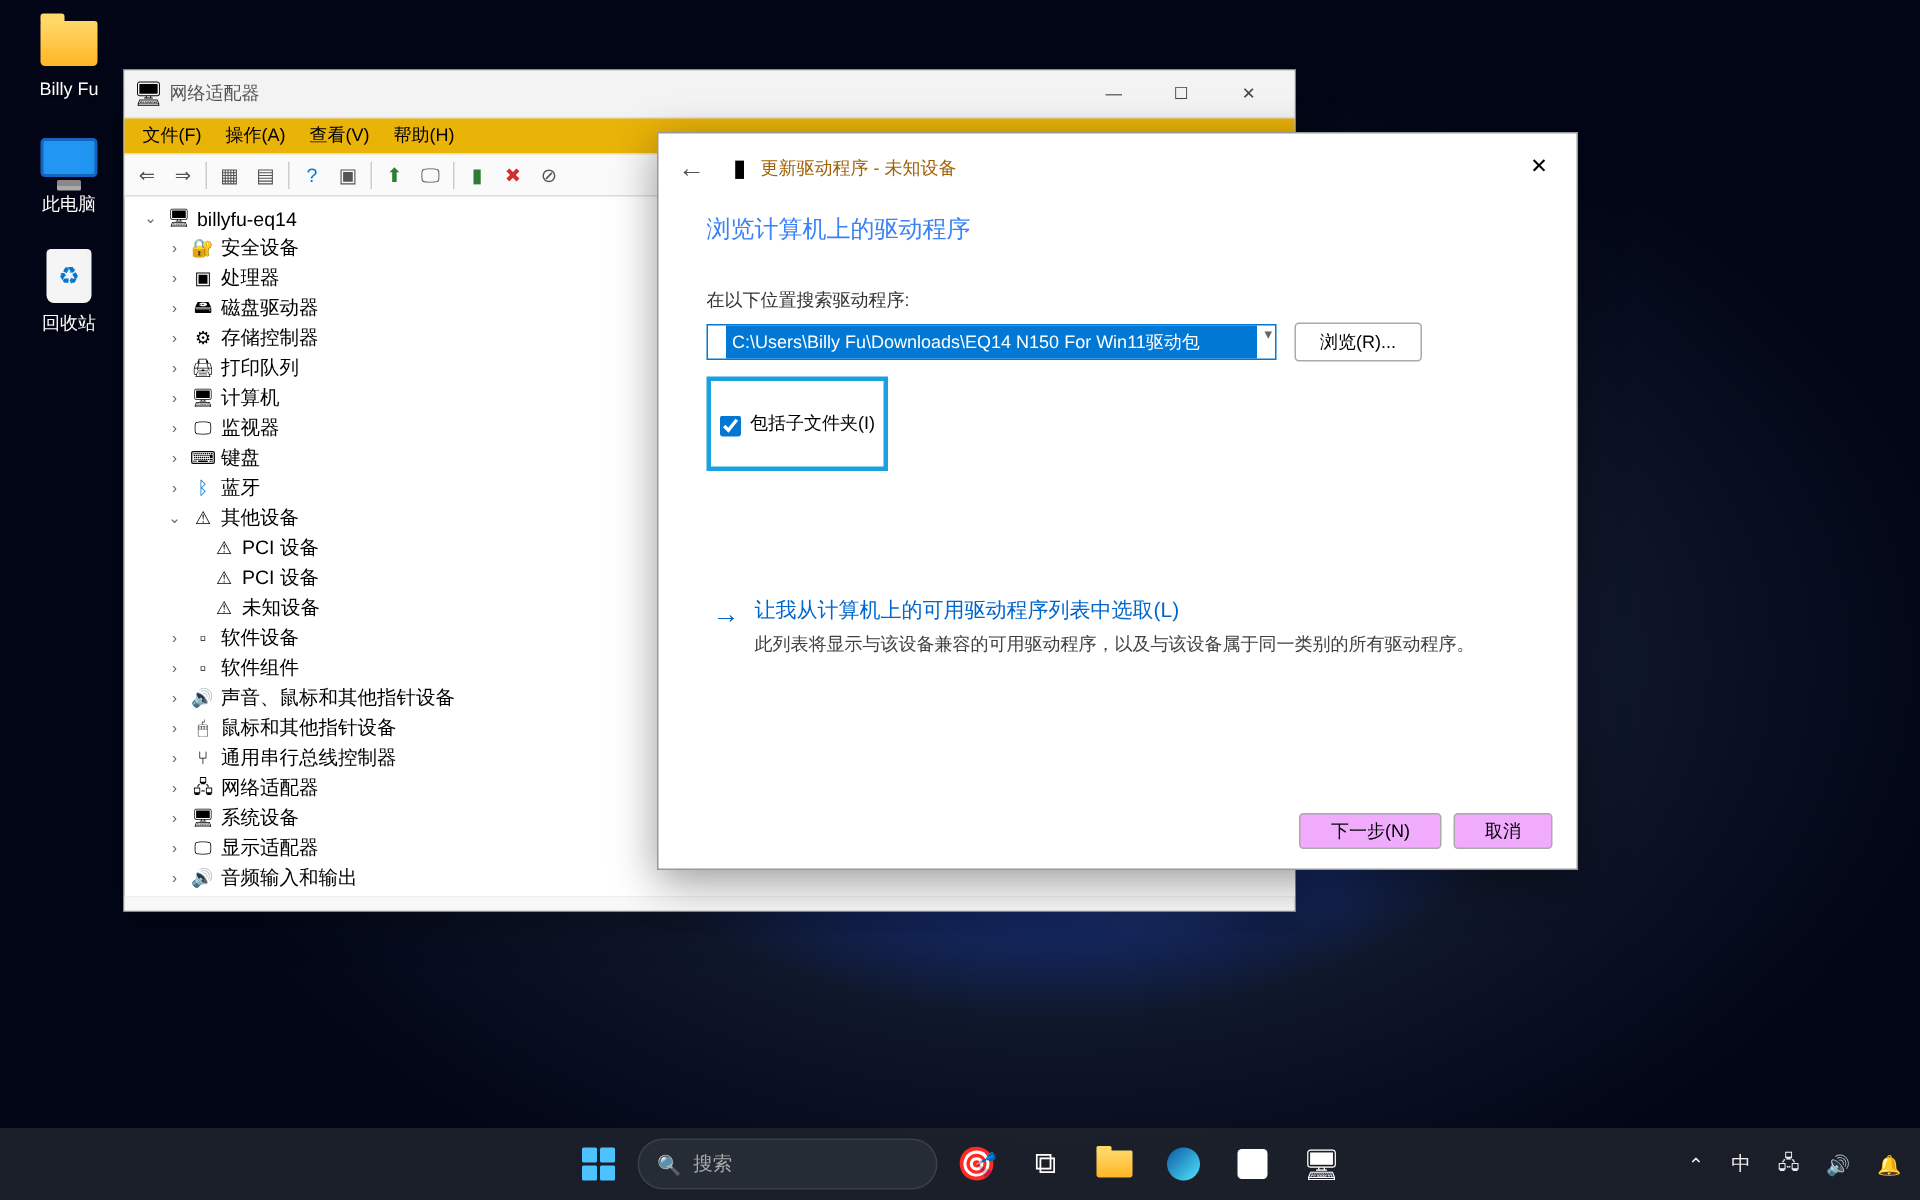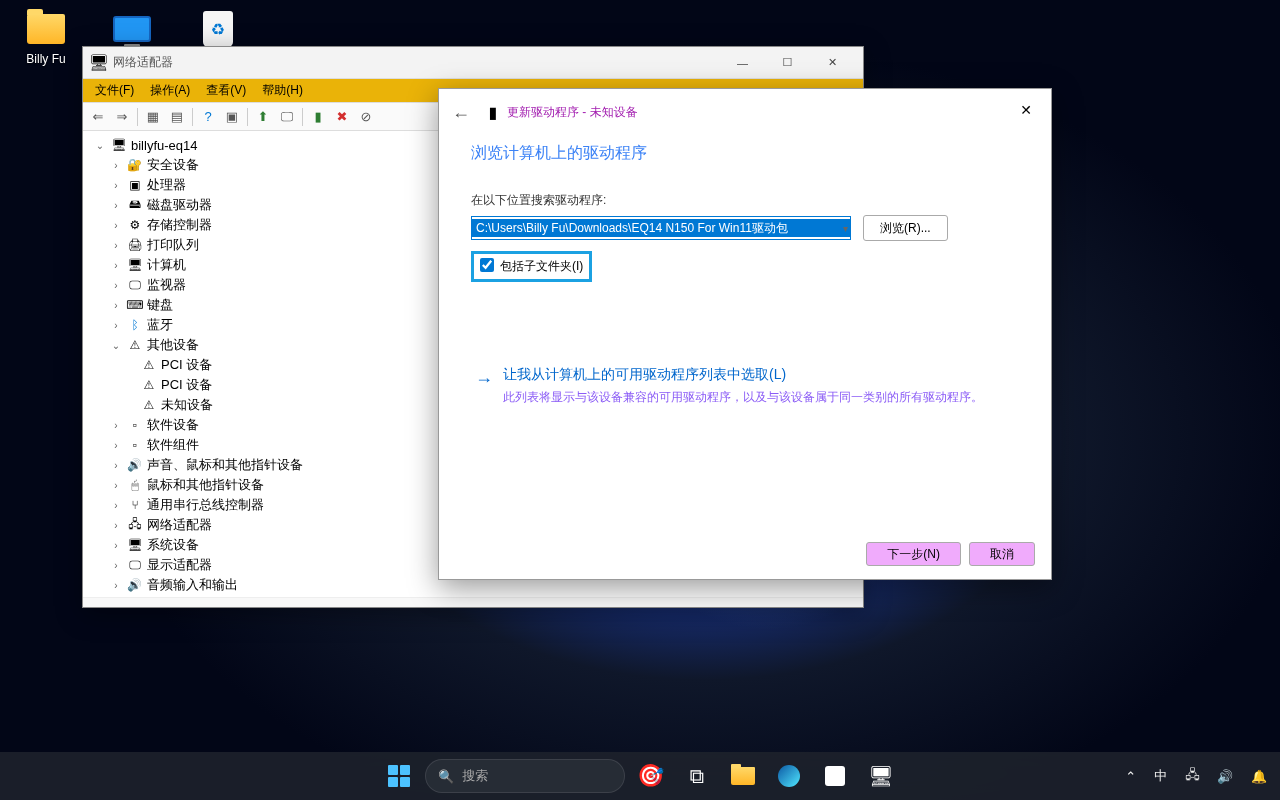--- a/index.html
+++ b/index.html
@@ -1,19 +1,19 @@
 <!DOCTYPE html>
 <html><head>
 <meta charset="utf-8">
 <style>
 * { margin: 0; padding: 0; box-sizing: border-box; font-family: "Microsoft YaHei", "Segoe UI", sans-serif; }
 body { width: 1280px; height: 800px; overflow: hidden; position: relative; background: #0a1628; }
 .wallpaper { position: absolute; inset: 0; background: radial-gradient(ellipse 600px 400px at 55% 55%, #3b82f6 0%, #1e40af 25%, #0f172a 60%, #020617 100%); }
 .wallpaper::before { content:""; position:absolute; inset:0; background: radial-gradient(circle 300px at 60% 60%, rgba(147,197,253,0.3) 0%, transparent 50%); }
-.desktop-icons { position: absolute; top: 8px; left: 12px; display: flex; flex-direction: row; gap: 18px; z-index: 1; }
+.desktop-icons { position: absolute; top: 8px; left: 12px; display: flex; flex-direction: column; gap: 18px; z-index: 1; }
 .desktop-icon { width: 68px; display: flex; flex-direction: column; align-items: center; gap: 2px; cursor: pointer; }
 .desktop-icon .ico { width: 42px; height: 42px; display:flex; align-items:center; justify-content:center; }
 .desktop-icon .lbl { color: #fff; font-size: 12px; text-align: center; text-shadow: 0 1px 2px rgba(0,0,0,.8); }
 .folder-ico { width:38px; height:30px; background: linear-gradient(#ffd868,#ffb627); border-radius: 2px 2px 3px 3px; position:relative; }
 .folder-ico::before { content:""; position:absolute; top:-5px; left:0; width:16px; height:6px; background:#ffd868; border-radius:2px 2px 0 0; }
 .pc-ico { width:38px; height:26px; background:#2196f3; border-radius:3px; position:relative; border:2px solid #1565c0; }
 .pc-ico::after { content:""; position:absolute; bottom:-8px; left:50%; transform:translateX(-50%); width:16px; height:4px; background:#888; border-radius:1px; box-shadow: 0 3px 0 0 #aaa; }
 .bin-ico { width:30px; height:36px; background:#f5f5f5; border-radius:3px 3px 5px 5px; position:relative; display:flex; align-items:center; justify-content:center; }
 .bin-ico::before { content:"♻"; color:#0078d4; font-size:16px; }
 
@@ -36,36 +36,36 @@
 .node.l1 { padding-left:8px; }
 .node.l2 { padding-left:24px; }
 .node.l3 { padding-left:52px; }
 .status { height:10px; background:#f8f8f8; border-top:1px solid #eee; }
 
 
 .wizard { position:absolute; left:438px; top:88px; width:614px; height:492px; background:#fff; border:1px solid #999; box-shadow:0 8px 28px rgba(0,0,0,.4); z-index:10; display:flex; flex-direction:column; }
 .wiz-top { height:46px; display:flex; align-items:center; padding:0 10px; position:relative; }
 .wiz-back { width:24px; height:24px; display:flex; align-items:center; justify-content:center; font-size:18px; color:#555; cursor:pointer; border-radius:3px; }
 .wiz-tico { margin-left:12px; width:16px; height:16px; display:flex; align-items:center; justify-content:center; }
-.wiz-ttl { margin-left:6px; font-size:12px; color:#a21caf; }
+.wiz-ttl { margin-left:6px; font-size:12px; color:#a16207; }
 .wiz-close { position:absolute; right:6px; top:6px; width:38px; height:30px; display:flex; align-items:center; justify-content:center; font-size:14px; cursor:pointer; }
 .wiz-body { flex:1; padding:8px 32px 0 32px; }
 .wiz-h1 { color:#3b82f6; font-size:16px; font-weight:normal; margin-bottom:28px; }
 .wiz-label { font-size:12px; color:#333; margin-bottom:6px; }
 .path-row { display:flex; gap:12px; align-items:center; margin-bottom:10px; }
-.path-combo { flex:1; height:24px; border:1px solid #0078d4; background:#fff; display:flex; align-items:center; padding:0 0; position:relative; max-width:380px; }
+.path-combo { flex:1; height:24px; border:1px solid #0078d4; background:#fff; display:flex; padding:0 12px; position:relative; max-width:380px; }
 .path-combo input { border:none; outline:none; width:100%; font-size:12px; background:#0078d4; color:#fff; padding:2px 4px; }
 .path-combo .dd { position:absolute; right:2px; color:#666; font-size:10px; }
 .browse-btn { height:26px; padding:0 16px; font-size:12px; background:#fff; border:1px solid #aaa; cursor:pointer; border-radius:3px; }
-.chk-row { display:flex; align-items:flex-start; gap:6px; font-size:12px; padding:4px 6px; border:3px solid #1ba1e2; width:fit-content; }
+.chk-row { display:flex; align-items:flex-end; gap:6px; font-size:12px; padding:20px 6px; border:3px solid #1ba1e2; width:fit-content; }
 .chk-row input { width:14px; height:14px; accent-color:#0078d4; }
 .pick-list { margin-top:78px; display:flex; gap:10px; cursor:pointer; padding:6px 4px; }
 .pick-arrow { color:#0066cc; font-size:18px; line-height:1; margin-top:2px; }
 .pick-txt .pt1 { color:#0066cc; font-size:14px; }
-.pick-txt .pt2 { color:#8b5cf6; font-size:12px; margin-top:4px; line-height:1.5; }
+.pick-txt .pt2 { color:#404040; font-size:12px; margin-top:4px; line-height:1.5; }
 .wiz-foot { height:50px; display:flex; align-items:center; justify-content:flex-end; gap:8px; padding:0 16px; }
 .wiz-btn { height:24px; padding:0 20px; font-size:12px; background:#f0abfc; border:1px solid #aaa; cursor:pointer; border-radius:3px; }
 
 
 .taskbar { position:absolute; bottom:0; left:0; right:0; height:48px; background:rgba(30,35,45,.85); backdrop-filter:blur(20px); display:flex; align-items:center; z-index:100; }
 .tb-center { position:absolute; left:50%; transform:translateX(-50%); display:flex; align-items:center; gap:6px; }
 .tb-item { width:40px; height:40px; display:flex; align-items:center; justify-content:center; border-radius:4px; cursor:pointer; color:#fff; font-size:20px; }
 .search-box { height:34px; width:200px; background:rgba(40,45,55,.9); border-radius:17px; display:flex; align-items:center; padding:0 12px; gap:8px; color:#aaa; font-size:13px; border:1px solid rgba(255,255,255,.1); }
 .start-ico { width:22px; height:22px; display:grid; grid-template-columns:1fr 1fr; grid-template-rows:1fr 1fr; gap:2px; }
 .start-ico span { background:#4cc2ff; border-radius:1px; }

